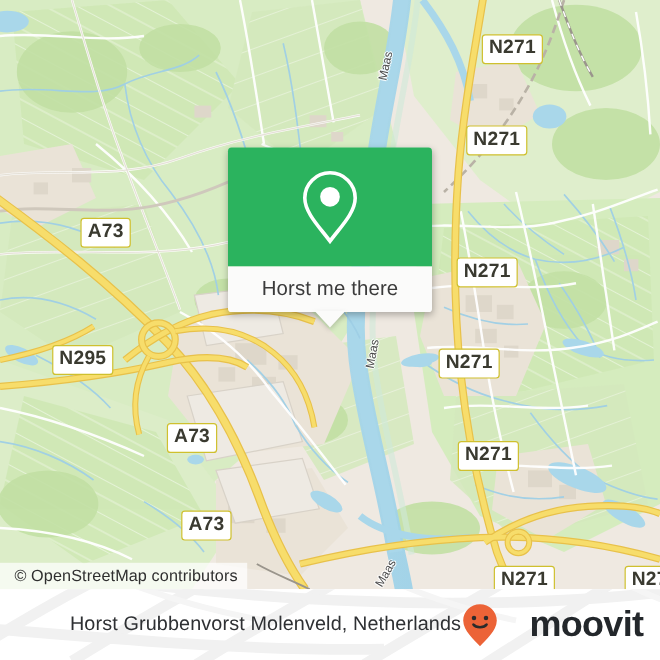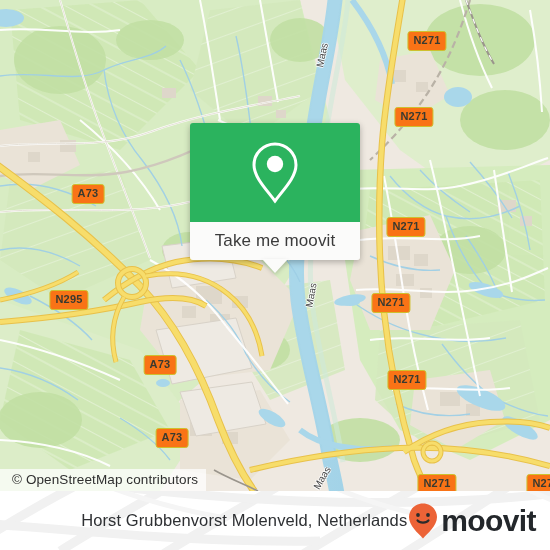--- a/index.html
+++ b/index.html
@@ -23,25 +23,25 @@
     padding:3px 8px 4px 12px;
     background:rgba(255,255,255,.72);
     font-size:13.5px;color:#2f2f2f;letter-spacing:.1px;
     white-space:nowrap;
   }
 
   
   .shield{
     position:absolute;
     transform:translate(-50%,-50%);
-    background:#f97316;
+    background:#ffffff;
     border:1.5px solid #cfc02e;
     border-radius:3px;
     color:#3a3a30;
-    font-size:11px;
+    font-size:16px;
     font-weight:bold;
     line-height:1;
     padding:3px 5px 4px 5px;
     white-space:nowrap;
     letter-spacing:.2px;
   }
 
   
   .maplabel{
     position:absolute;
@@ -108,20 +108,21 @@
     padding:0 14px 0 16px;
     box-sizing:border-box;
   }
   .footer-title{
     font-size:16.5px;color:#2e3033;letter-spacing:.1px;white-space:nowrap;
   }
   .brand{display:flex;align-items:center;gap:2px;}
   .brand-word{
     font-size:30px;font-weight:bold;color:#23272b;letter-spacing:-.6px;
     line-height:1;
+    margin-left:23px;
   }
 </style>
 </head>
 <body>
 
 <div class="page">
 
   <div class="map">
     <svg width="550" height="491" viewBox="0 0 550 491">
       <defs>
@@ -375,21 +376,21 @@
   </div>
 
   <div class="card">
     <div class="card-top">
       <svg class="pin-icon" width="54" height="66" viewBox="0 0 54 66">
         <path d="M27 4 C15.4 4 6 13.4 6 25 C6 37.5 19 50 27 61 C35 50 48 37.5 48 25 C48 13.4 38.6 4 27 4 Z" fill="none" stroke="#ffffff" stroke-width="3"></path>
         <circle cx="27" cy="24" r="8.2" fill="#ffffff"></circle>
       </svg>
     </div>
     <div class="card-bottom">
-      <span class="card-bottom-label">Take me moovit</span>
+      <span class="card-bottom-label">Horst me there</span>
       <span class="card-tail"></span>
     </div>
   </div>
 
   <div class="footer">
     <svg class="footer-watermark" viewBox="0 0 550 120" preserveAspectRatio="none">
       <g fill="none" stroke="#f1f1f1" stroke-width="9">
         <path d="M-20,110 C60,60 120,30 200,0"></path>
         <path d="M60,120 C140,70 200,40 280,-10"></path>
         <path d="M160,125 C240,75 300,45 380,-5"></path>

